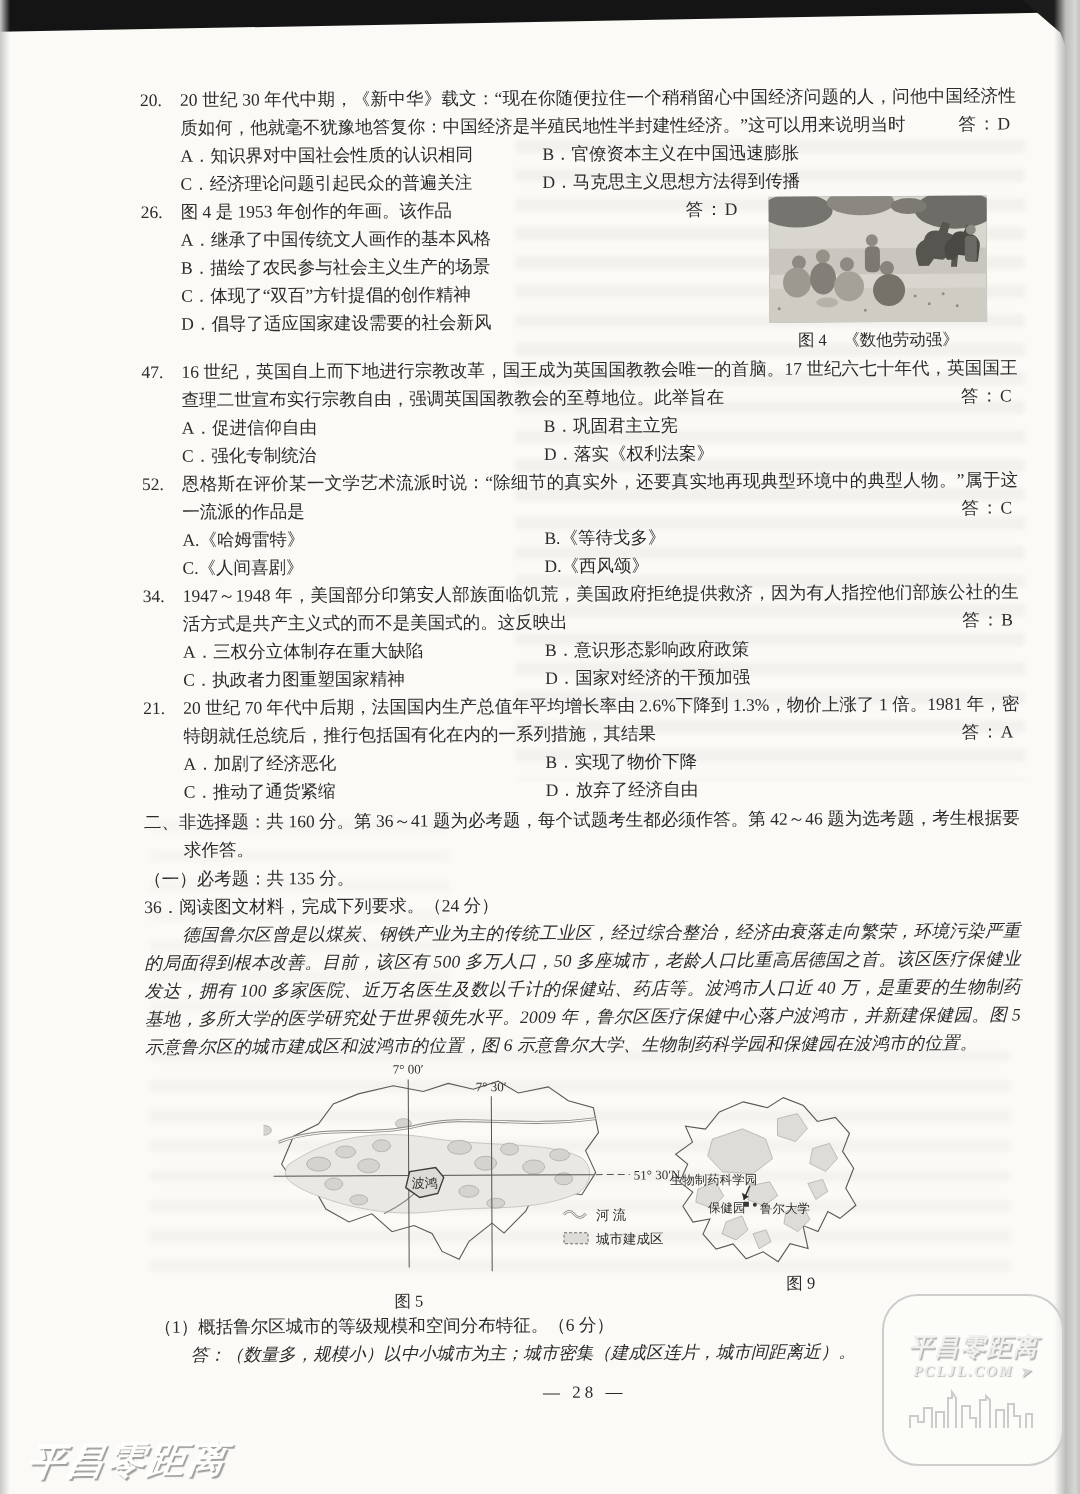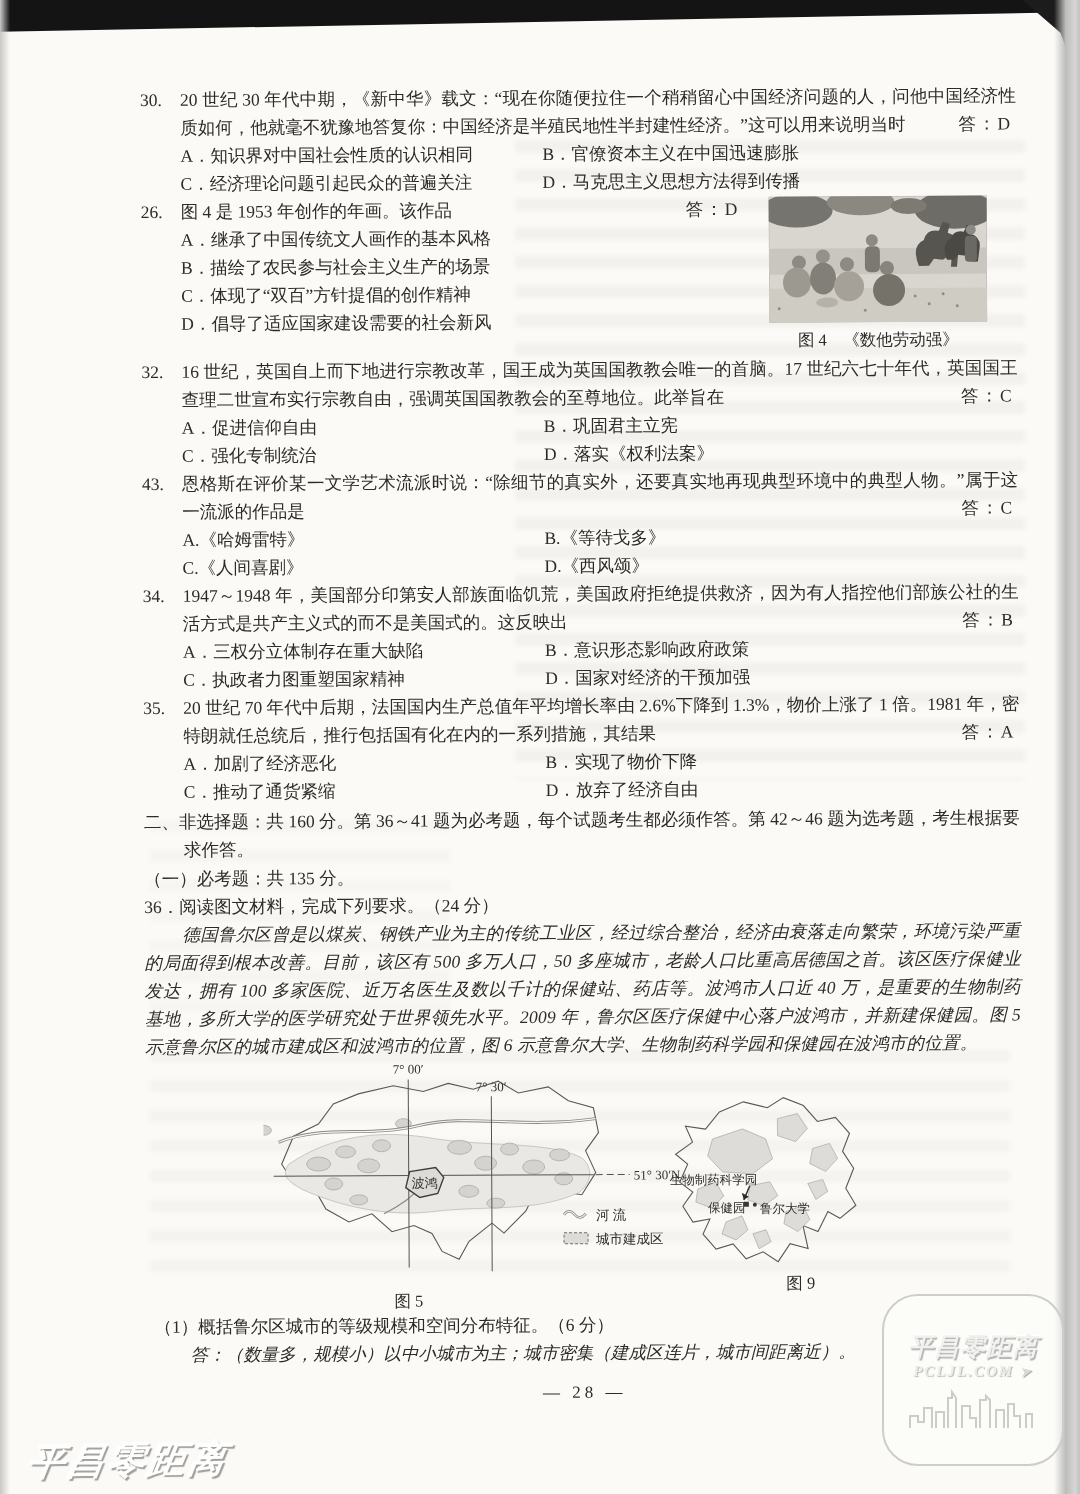--- a/index.html
+++ b/index.html
@@ -62,21 +62,21 @@
   <div class="scan-corner-tr"></div>
   <div class="scan-right"></div>
   <div class="scan-left"></div>
   <div class="ghost1"></div>
   <div class="ghost2"></div>
   <div class="ghost3"></div>
 
   <div class="content">
 
     <div class="q">
-      <span class="qnum">30.</span>
+      <span class="qnum">20.</span>
       <span class="stem"><span>20 世纪 30 年代中期，《新中华》载文：“现在你随便拉住一个稍稍留心中国经济问题的人，问他中国经济性质如何，他就毫不犹豫地答复你：中国经济是半殖民地性半封建性经济。”这可以用来说明当时</span><span class="ans">答：D</span></span>
       <div class="opts">
         <div class="opt">A．知识界对中国社会性质的认识相同</div>
         <div class="opt">B．官僚资本主义在中国迅速膨胀</div>
         <div class="opt">C．经济理论问题引起民众的普遍关注</div>
         <div class="opt">D．马克思主义思想方法得到传播</div>
       </div>
     </div>
 
     <div class="q q31">
@@ -118,32 +118,32 @@
           <circle cx="174" cy="98" r="1.5" fill="#8f8c84"></circle>
             <circle cx="188" cy="110" r="1.5" fill="#8f8c84"></circle>
           <circle cx="10" cy="112" r="1.5" fill="#8f8c84"></circle>
             <circle cx="96" cy="114" r="1.5" fill="#8f8c84"></circle>
         </svg>
         <figcaption>图 4　《数他劳动强》</figcaption>
       </figure>
     </div>
 
     <div class="q">
-      <span class="qnum">32.</span>
+      <span class="qnum">47.</span>
       <span class="stem"><span>16 世纪，英国自上而下地进行宗教改革，国王成为英国国教教会唯一的首脑。17 世纪六七十年代，英国国王查理二世宣布实行宗教自由，强调英国国教教会的至尊地位。此举旨在</span><span class="ans">答：C</span></span>
       <div class="opts">
         <div class="opt">A．促进信仰自由</div>
         <div class="opt">B．巩固君主立宪</div>
         <div class="opt">C．强化专制统治</div>
         <div class="opt">D．落实《权利法案》</div>
       </div>
     </div>
 
     <div class="q">
-      <span class="qnum">43.</span>
+      <span class="qnum">52.</span>
       <span class="stem"><span>恩格斯在评价某一文学艺术流派时说：“除细节的真实外，还要真实地再现典型环境中的典型人物。”属于这一流派的作品是</span><span class="ans">答：C</span></span>
       <div class="opts">
         <div class="opt">A.《哈姆雷特》</div>
         <div class="opt">B.《等待戈多》</div>
         <div class="opt">C.《人间喜剧》</div>
         <div class="opt">D.《西风颂》</div>
       </div>
     </div>
 
     <div class="q">
@@ -151,21 +151,21 @@
       <span class="stem"><span>1947～1948 年，美国部分印第安人部族面临饥荒，美国政府拒绝提供救济，因为有人指控他们部族公社的生活方式是共产主义式的而不是美国式的。这反映出</span><span class="ans">答：B</span></span>
       <div class="opts">
         <div class="opt">A．三权分立体制存在重大缺陷</div>
         <div class="opt">B．意识形态影响政府政策</div>
         <div class="opt">C．执政者力图重塑国家精神</div>
         <div class="opt">D．国家对经济的干预加强</div>
       </div>
     </div>
 
     <div class="q">
-      <span class="qnum">35.</span>
+      <span class="qnum">21.</span>
       <span class="stem"><span>20 世纪 70 年代中后期，法国国内生产总值年平均增长率由 2.6%下降到 1.3%，物价上涨了 1 倍。1981 年，密特朗就任总统后，推行包括国有化在内的一系列措施，其结果</span><span class="ans">答：A</span></span>
       <div class="opts">
         <div class="opt">A．加剧了经济恶化</div>
         <div class="opt">B．实现了物价下降</div>
         <div class="opt">C．推动了通货紧缩</div>
         <div class="opt">D．放弃了经济自由</div>
       </div>
     </div>
 
     <div class="sec-head">二、非选择题：共 160 分。第 36～41 题为必考题，每个试题考生都必须作答。第 42～46 题为选考题，考生根据要求作答。</div>

